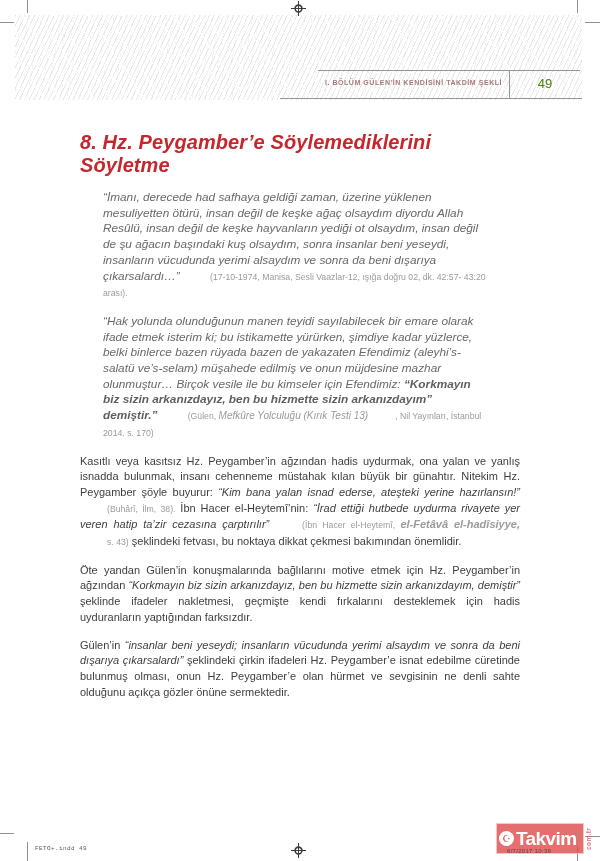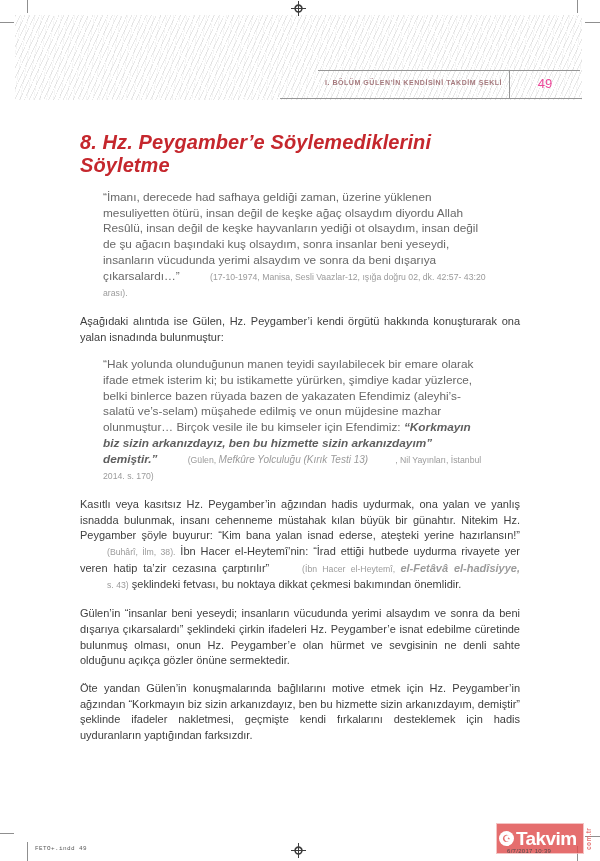--- a/index.html
+++ b/index.html
@@ -18,41 +18,41 @@
       repeating-linear-gradient(100deg, rgba(160,160,160,0.10) 0 0.8px, rgba(0,0,0,0) 0.8px 6.5px);
   }
   .rule{position:absolute;background:#969696;}
   .chapter{
     position:absolute;left:318px;top:79px;width:191px;text-align:center;
     font-size:7px;font-weight:bold;letter-spacing:0.55px;color:#a5797d;
     white-space:nowrap;overflow:visible;
   }
   .pageno{
     position:absolute;left:509px;top:76px;width:72px;text-align:center;
-    font-size:13px;color:#ec4899;
+    font-size:13px;color:#4d7c0f;
   }
 
   
   .content{position:absolute;left:80px;top:131px;width:440px;}
   .title{
     margin:0 0 13px 0;font-size:20px;font-weight:bold;font-style:italic;
     color:#c5272d;letter-spacing:0.1px;
   }
   .para{
     margin:0 0 12px 0;font-size:11px;line-height:15.7px;color:#3e3e3e;
     text-align:justify;
   }
   .quote{
     margin:2px 0 12px 23px;width:386px;font-size:11.8px;line-height:15.7px;
     color:#686868;text-align:left;
   }
   
   .s-n{}
-  .s-i{}
-  .s-q{}
+  .s-i{font-style:italic;}
+  .s-q{font-style:italic;}
   .s-qb{font-style:italic;font-weight:bold;color:#5f5f5f;}
   .s-c{font-size:8.7px;color:#9b9b9b;font-style:normal;margin-left:27px;}
   .s-ci{font-size:10px;color:#9b9b9b;font-style:italic;}
   .s-cbi{font-size:11px;color:#9b9b9b;font-style:italic;font-weight:bold;}
 
   
   .imprint{
     position:absolute;left:35px;top:845px;font-size:6px;letter-spacing:0.4px;
     color:#5a5a5a;font-family:"Liberation Mono",monospace;
   }
@@ -107,25 +107,24 @@
   <div class="band"></div>
   <div class="rule" style="left:318px;top:70px;width:262px;height:1px;"></div>
   <div class="rule" style="left:280px;top:98px;width:302px;height:1px;"></div>
   <div class="rule" style="left:509px;top:70px;width:1px;height:28px;"></div>
   <div class="chapter">I. BÖLÜM GÜLEN'İN KENDİSİNİ TAKDİM ŞEKLİ</div>
   <div class="pageno">49</div>
 
   <div class="content">
     <h1 class="title">8. Hz. Peygamber’e Söylemediklerini Söyletme</h1>
     <div class="quote"><span class="s-q">“İmanı, derecede had safhaya geldiği zaman, üzerine yüklenen mesuliyetten ötürü, insan değil de keşke ağaç olsaydım diyordu Allah Resûlü, insan değil de keşke hayvanların yediği ot olsaydım, insan değil de şu ağacın başındaki kuş olsaydım, sonra insanlar beni yeseydi, insanların vücudunda yerimi alsaydım ve sonra da beni dışarıya çıkarsalardı…” </span><span class="s-c">(17-10-1974, Manisa, Sesli Vaazlar-12, ışığa doğru 02, dk. 42:57- 43:20 arası).</span></div>
-    <p class="para"><span class="s-n">Aşağıdaki alıntıda ise Gülen, Hz. Peygamber’i kendi örgütü hakkında konuşturarak ona yalan isnadında bulunmuştur:</span></p>
     <div class="quote"><span class="s-q">“Hak yolunda olunduğunun manen teyidi sayılabilecek bir emare olarak ifade etmek isterim ki; bu istikamette yürürken, şimdiye kadar yüzlerce, belki binlerce bazen rüyada bazen de yakazaten Efendimiz (aleyhi’s-salatü ve’s-selam) müşahede edilmiş ve onun müjdesine mazhar olunmuştur… Birçok vesile ile bu kimseler için Efendimiz: </span><span class="s-qb">“Korkmayın biz sizin arkanızdayız, ben bu hizmette sizin arkanızdayım” demiştir.” </span><span class="s-c">(Gülen, </span><span class="s-ci">Mefkûre Yolculuğu (Kırık Testi 13)</span><span class="s-c">, Nil Yayınları, İstanbul 2014. s. 170)</span></div>
     <p class="para"><span class="s-n">Kasıtlı veya kasıtsız Hz. Peygamber’in ağzından hadis uydurmak, ona yalan ve yanlış isnadda bulunmak, insanı cehenneme müstahak kılan büyük bir günahtır. Nitekim Hz. Peygamber şöyle buyurur: </span><span class="s-i">“Kim bana yalan isnad ederse, ateşteki yerine hazırlansın!” </span><span class="s-c">(Buhârî, İlm, 38).</span><span class="s-n"> İbn Hacer el-Heytemî’nin: </span><span class="s-i">“İrad ettiği hutbede uydurma rivayete yer veren hatip ta’zir cezasına çarptırılır” </span><span class="s-c">(İbn Hacer el-Heytemî, </span><span class="s-cbi">el-Fetâvâ el-hadîsiyye,</span><span class="s-c"> s. 43)</span><span class="s-n"> şeklindeki fetvası, bu noktaya dikkat çekmesi bakımından önemlidir.</span></p>
+    <p class="para"><span class="s-n">Öte yandan Gülen’in konuşmalarında bağlılarını motive etmek için Hz. Peygamber’in ağzından </span><span class="s-i">“Korkmayın biz sizin arkanızdayız, ben bu hizmette sizin arkanızdayım, demiştir”</span><span class="s-n"> şeklinde ifadeler nakletmesi, geçmişte kendi fırkalarını desteklemek için hadis uyduranların yaptığından farksızdır.</span></p>
     <p class="para"><span class="s-n">Gülen’in </span><span class="s-i">“insanlar beni yeseydi; insanların vücudunda yerimi alsaydım ve sonra da beni dışarıya çıkarsalardı”</span><span class="s-n"> şeklindeki çirkin ifadeleri Hz. Peygamber’e isnat edebilme cüretinde bulunmuş olması, onun Hz. Peygamber’e olan hürmet ve sevgisinin ne denli sahte olduğunu açıkça gözler önüne sermektedir.</span></p>
-    <p class="para"><span class="s-n">Öte yandan Gülen’in konuşmalarında bağlılarını motive etmek için Hz. Peygamber’in ağzından </span><span class="s-i">“Korkmayın biz sizin arkanızdayız, ben bu hizmette sizin arkanızdayım, demiştir”</span><span class="s-n"> şeklinde ifadeler nakletmesi, geçmişte kendi fırkalarını desteklemek için hadis uyduranların yaptığından farksızdır.</span></p>
   </div>
 
   <div class="imprint">FETO+.indd 49</div>
 
   <div class="takvim">
     <div class="takvim-box">
       <span class="takvim-emblem">☪</span>
       <span class="takvim-name">Takvim</span>
     </div>
     <span class="takvim-domain">com.tr</span>

